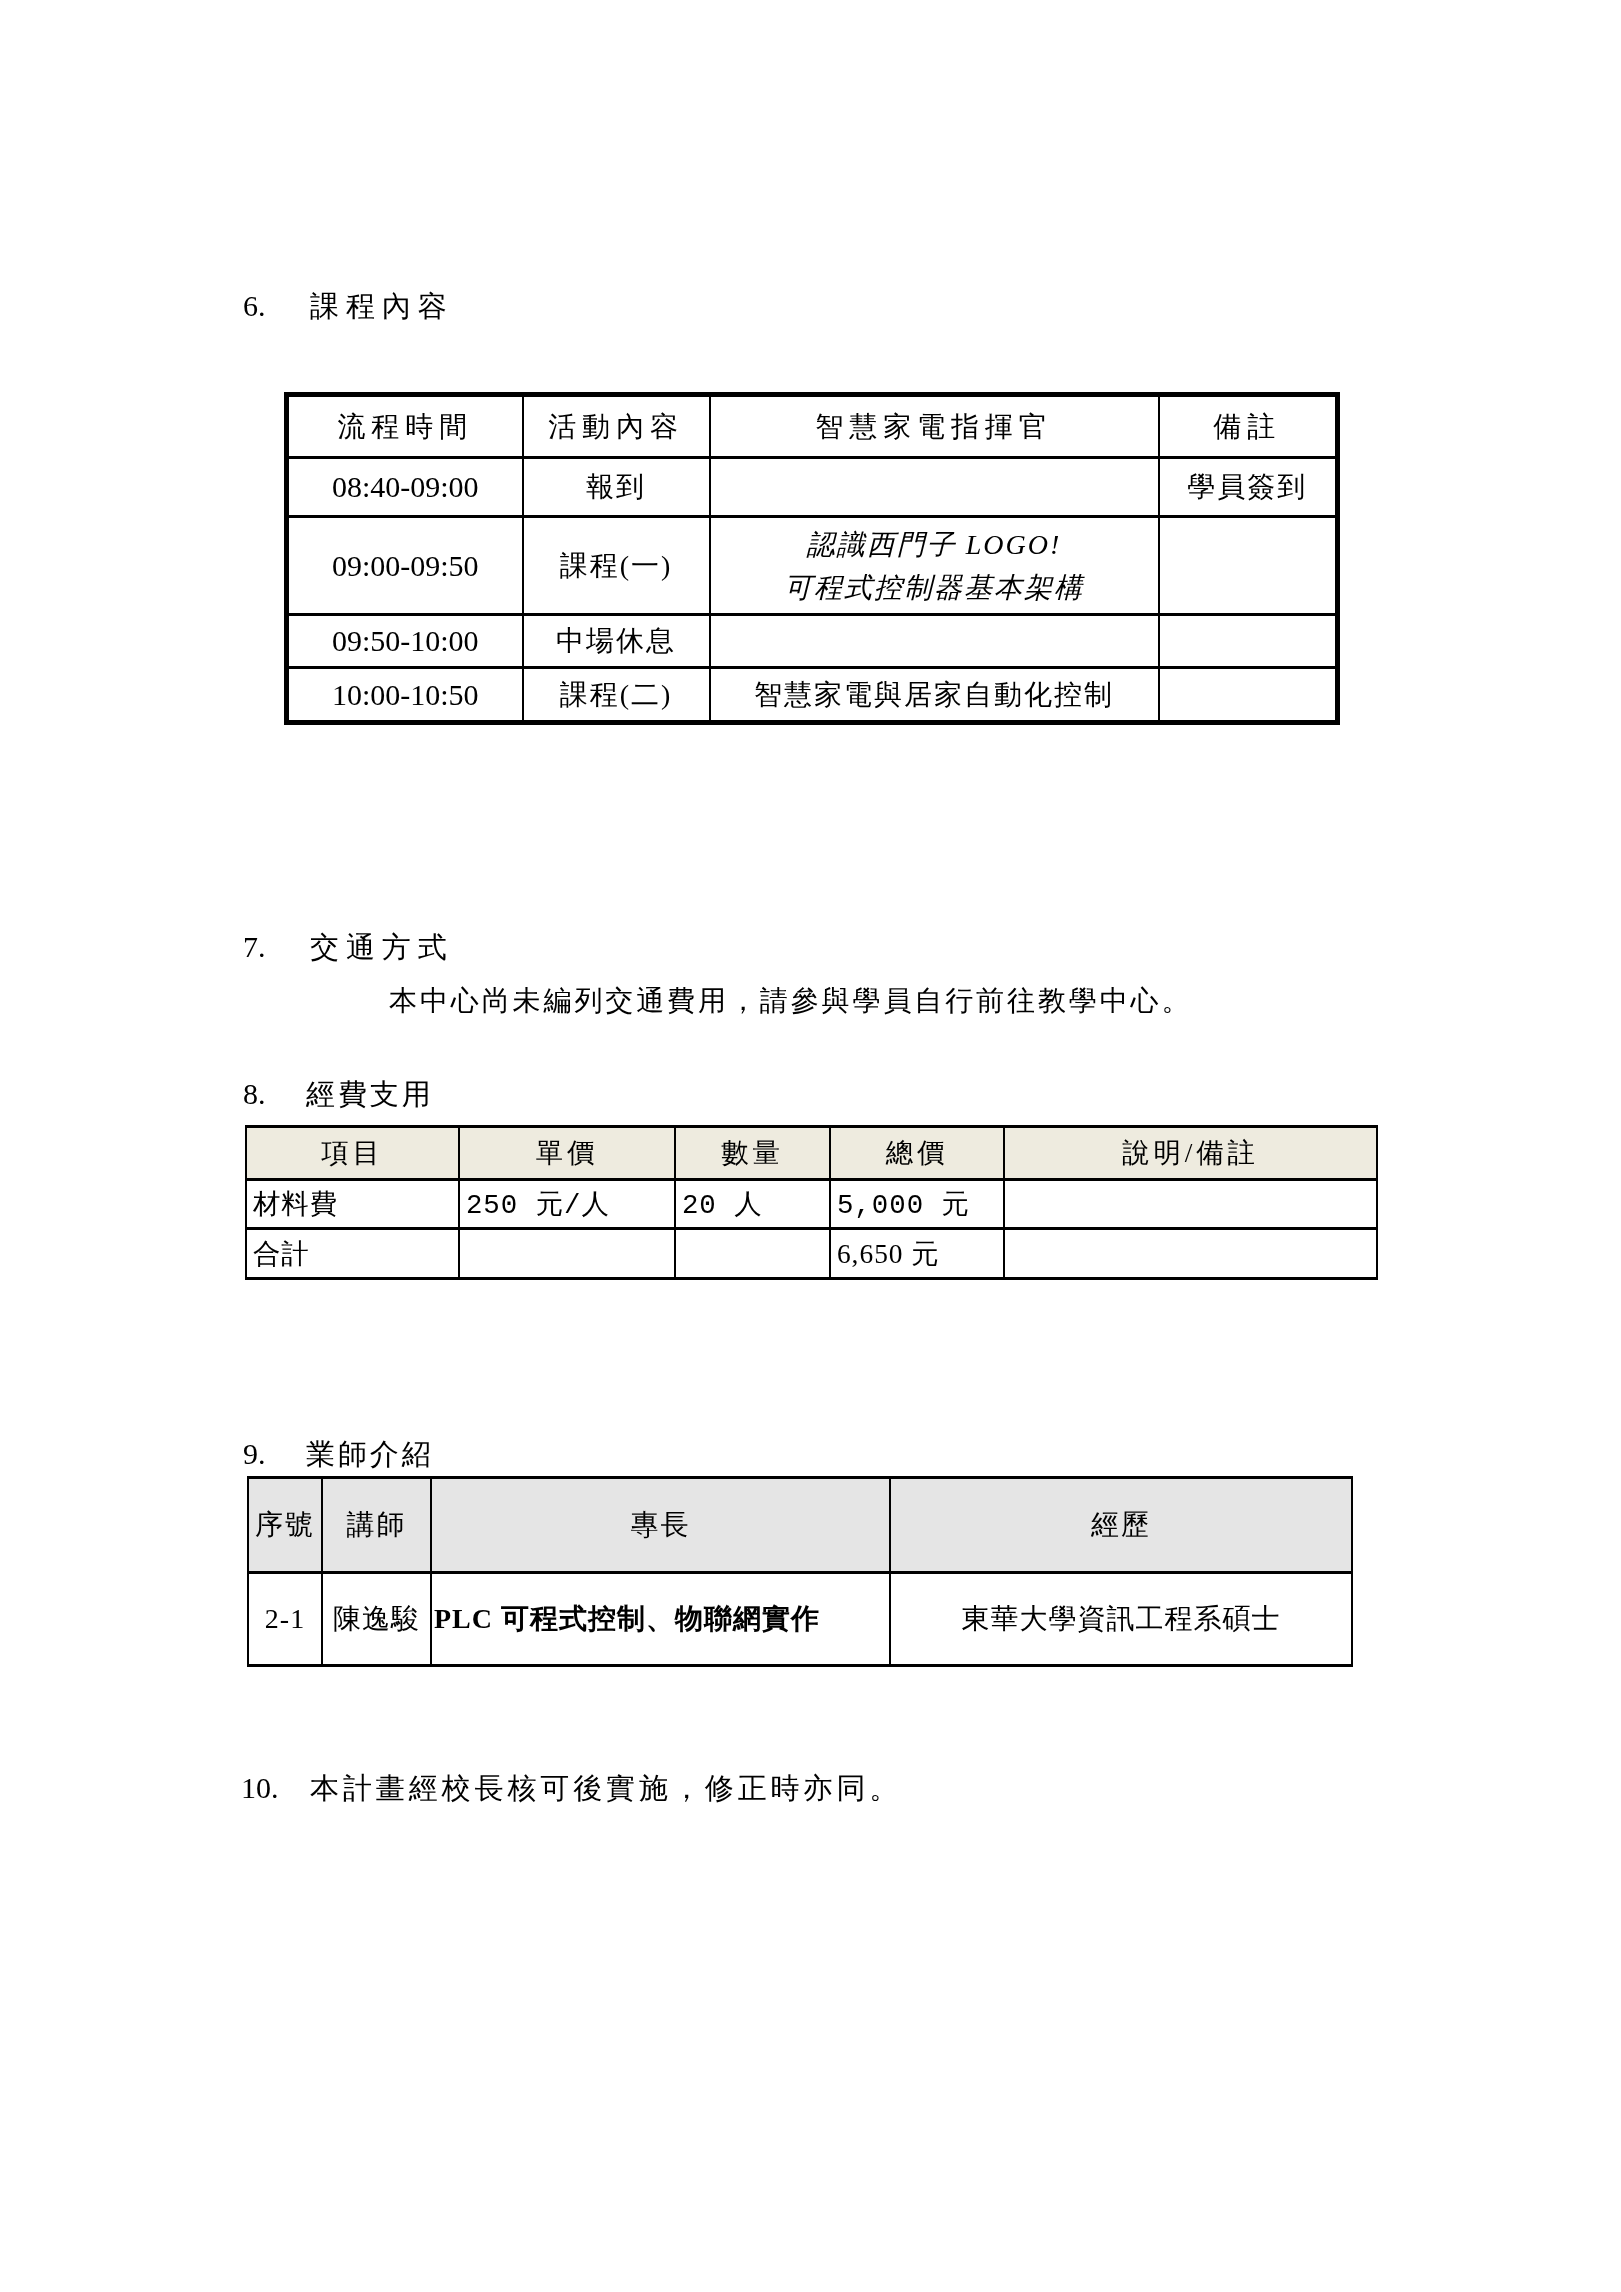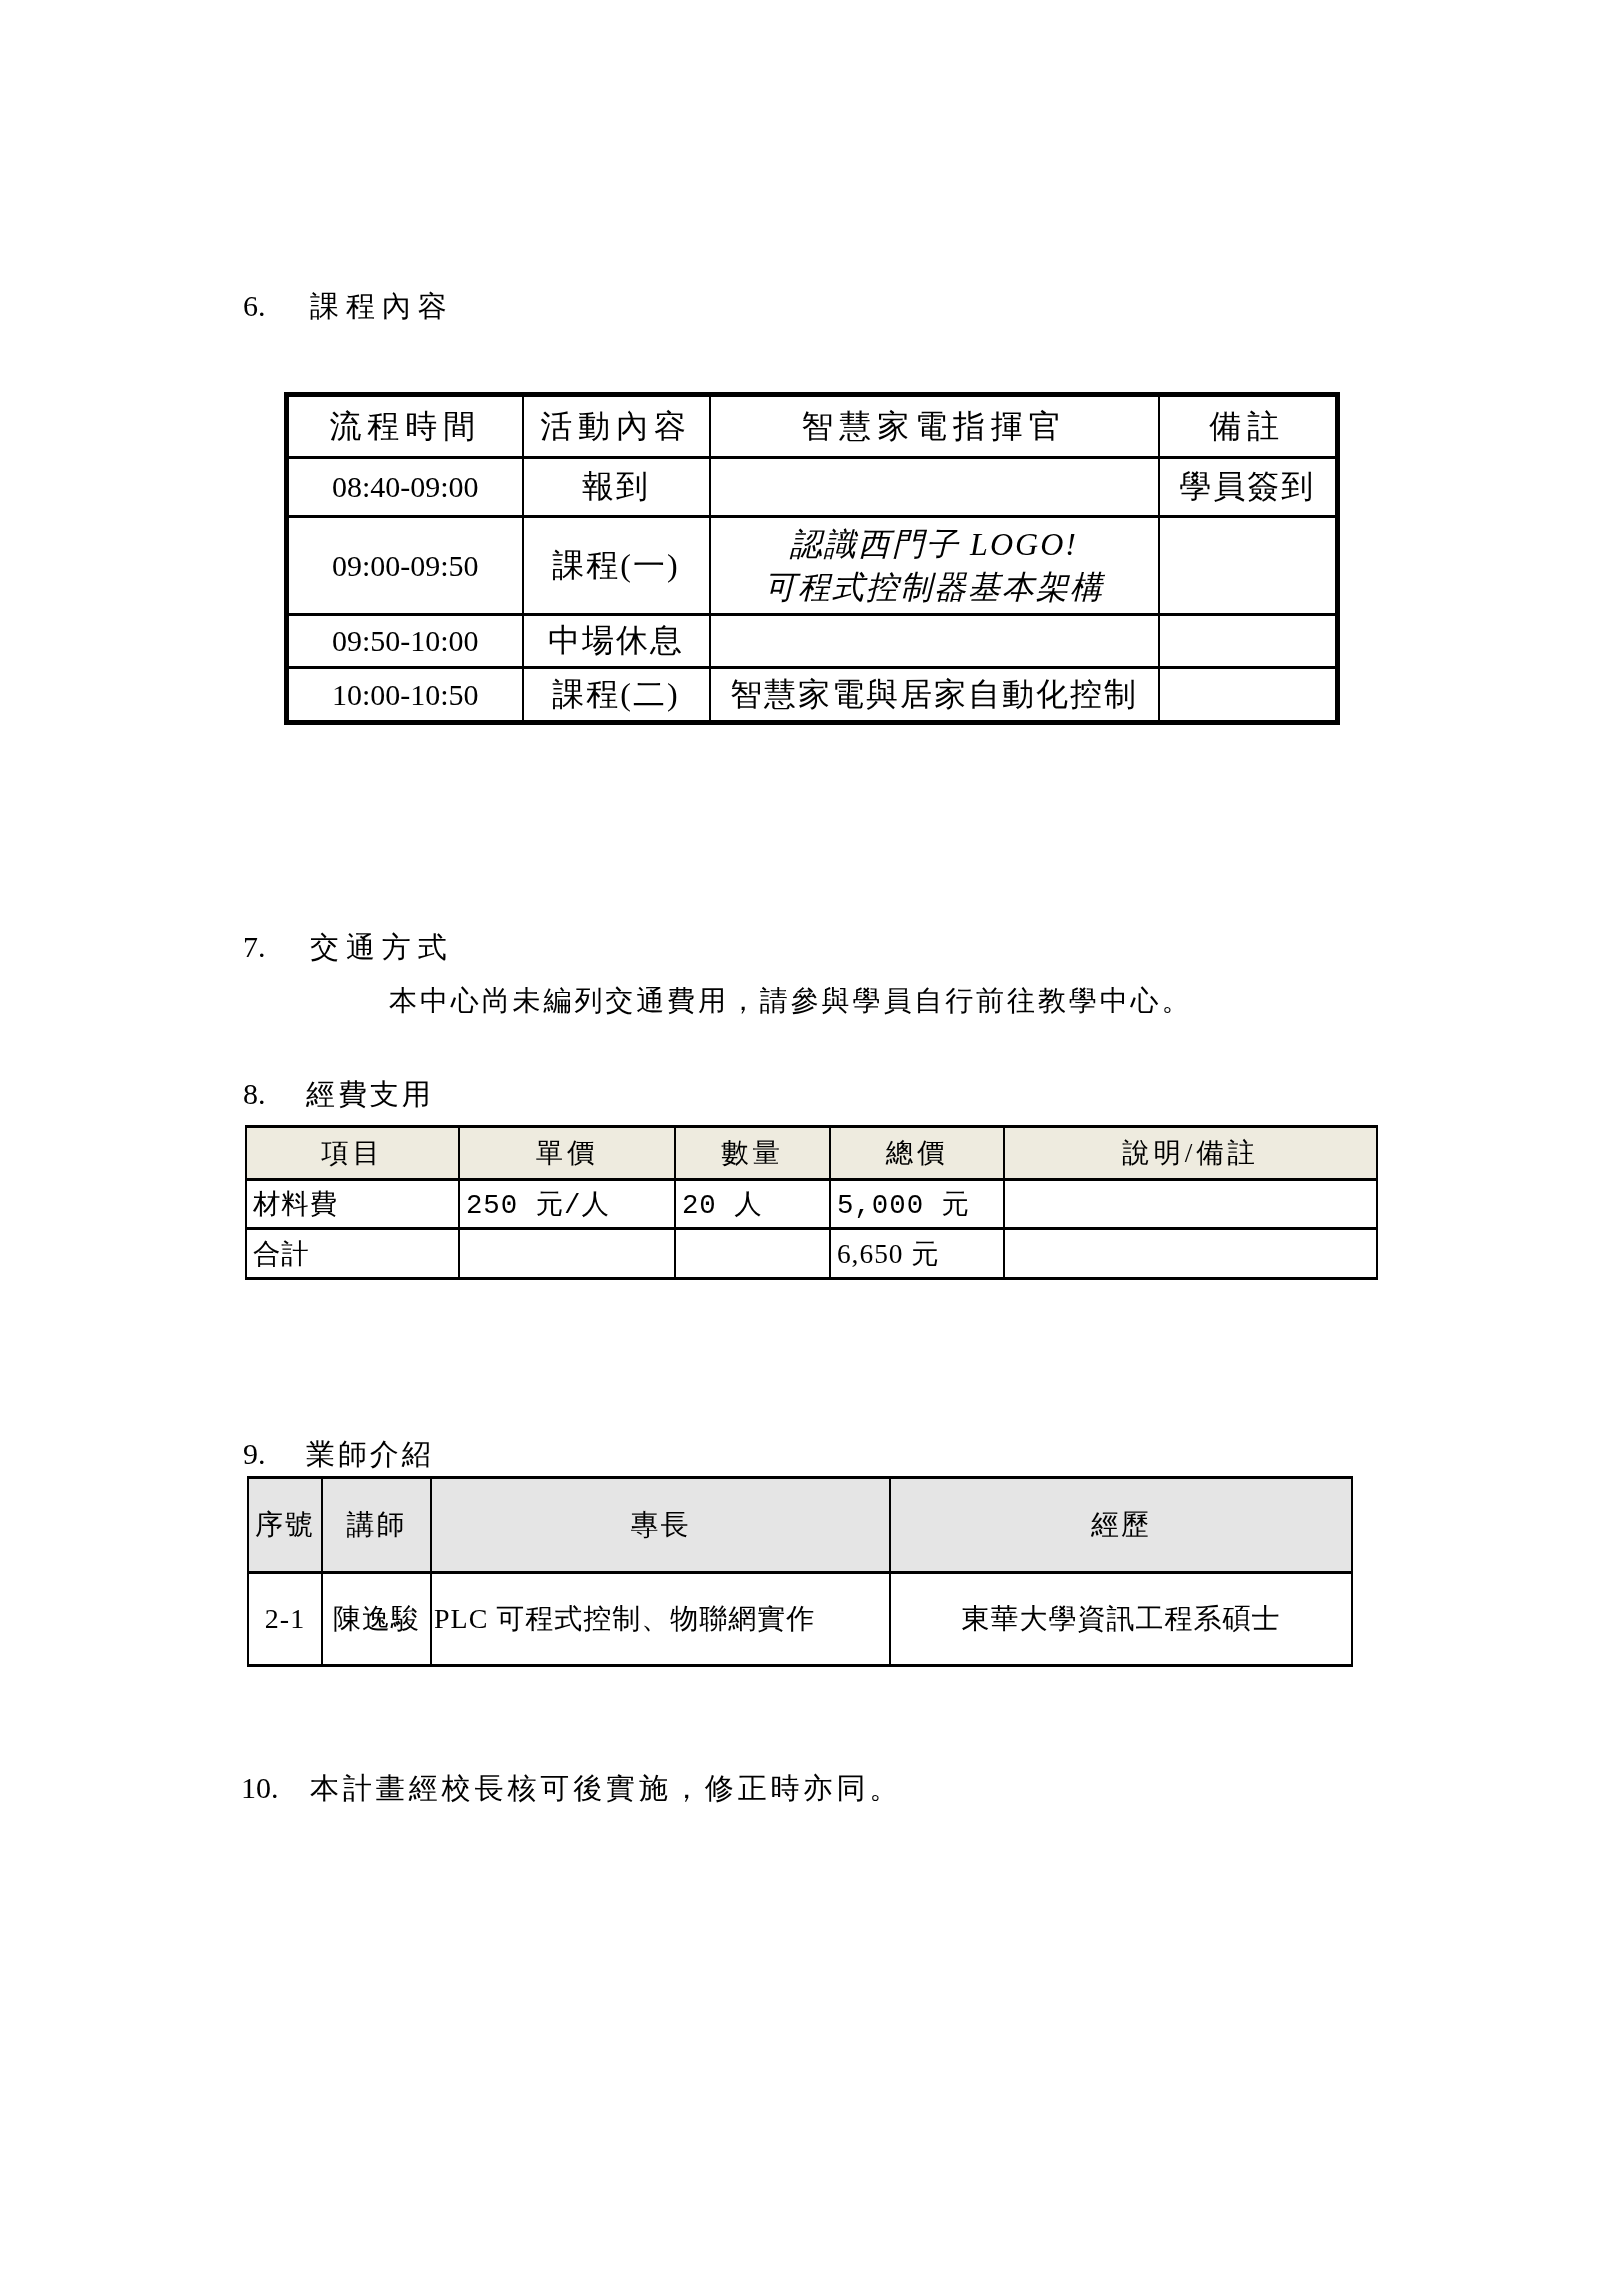--- a/index.html
+++ b/index.html
@@ -21,21 +21,21 @@
   .body-text{font-size:28px;letter-spacing:2.9px;line-height:37px;}
 
   table{border-collapse:collapse;table-layout:fixed;}
   td{vertical-align:middle;overflow:hidden;}
 
   
   .t1{border:5.9px solid #000;}
   .t1 td{
     border-left:2.9px solid #000;border-right:2.9px solid #000;
     border-top:3.9px solid #000;border-bottom:3.9px solid #000;
-    text-align:center;font-size:32px;letter-spacing:2px;
+    text-align:center;font-size:28px;letter-spacing:2px;
     padding:0 3.9px;
   }
   .t1 td.time{font-size:30px;letter-spacing:0;}
   .t1 tr.hdr td{letter-spacing:5.9px;}
   .t1 .two-line div{line-height:43px;font-style:italic;}
 
   
   .t2{border:2.9px solid #000;}
   .t2 td{
     border-left:2.9px solid #000;border-right:2.9px solid #000;
@@ -45,21 +45,21 @@
   .t2 tr.hdr td{text-align:center;letter-spacing:3.9px;background:#EEEBDF;}
 
   
   .t3{border:2.9px solid #000;}
   .t3 td{
     border-left:2.9px solid #000;border-right:2.9px solid #000;
     border-top:3.9px solid #000;border-bottom:3.9px solid #000;
     font-size:28px;text-align:center;letter-spacing:1px;padding:0 2px;
   }
   .t3 tr.hdr td{background:#e5e5e5;letter-spacing:2px;}
-  .t3 td.left{text-align:left;}
+  .t3 td.left{text-align:left;font-weight:bold;}
 </style>
 </head>
 <body>
 
 <div class="page">
 
   <div class="abs sec-heading" style="left:243px;top:288px;">
     <span class="sec-num">6.</span>
     <span class="sec-title">課程內容</span>
   </div>

